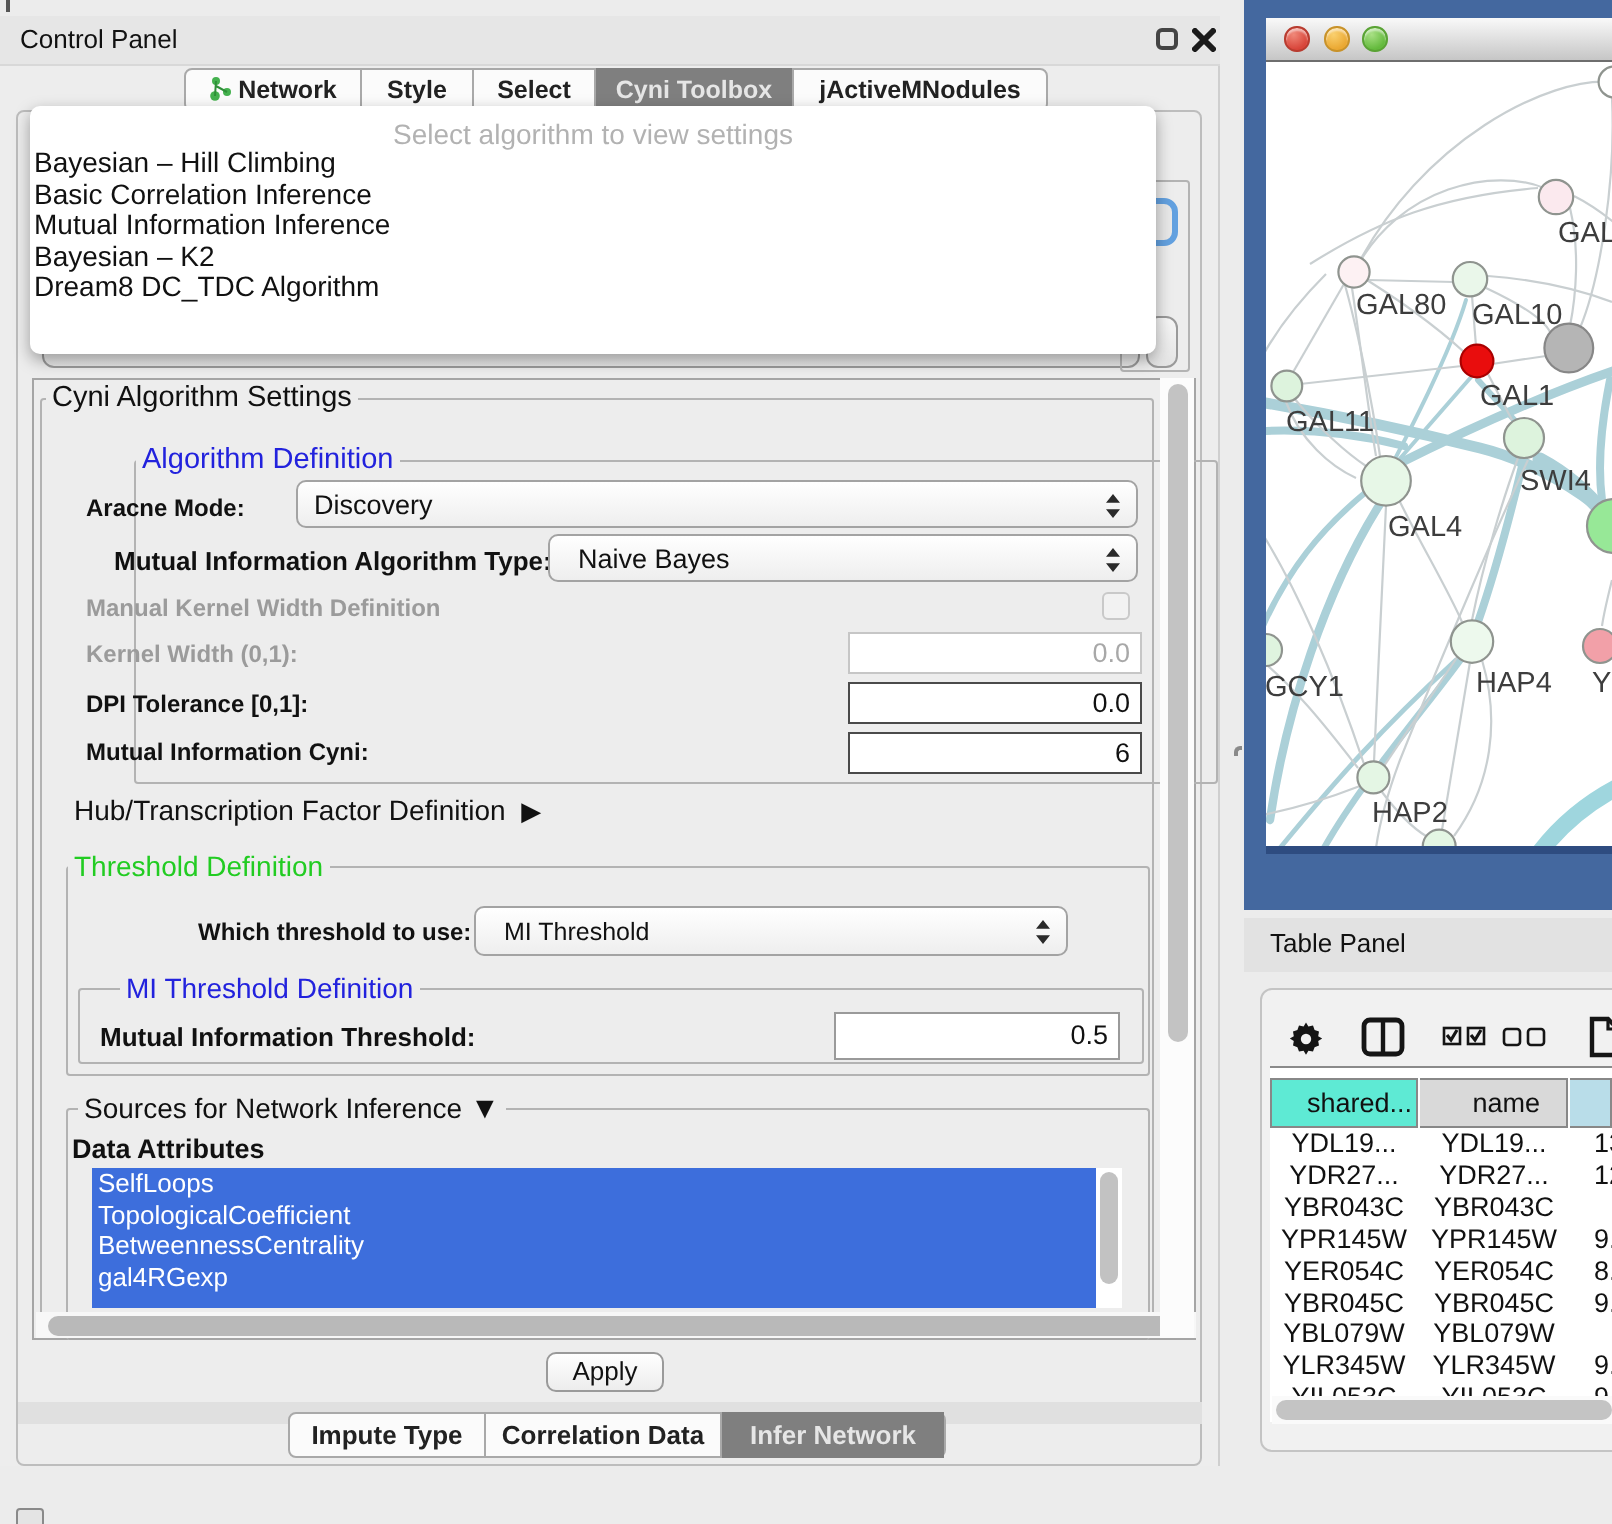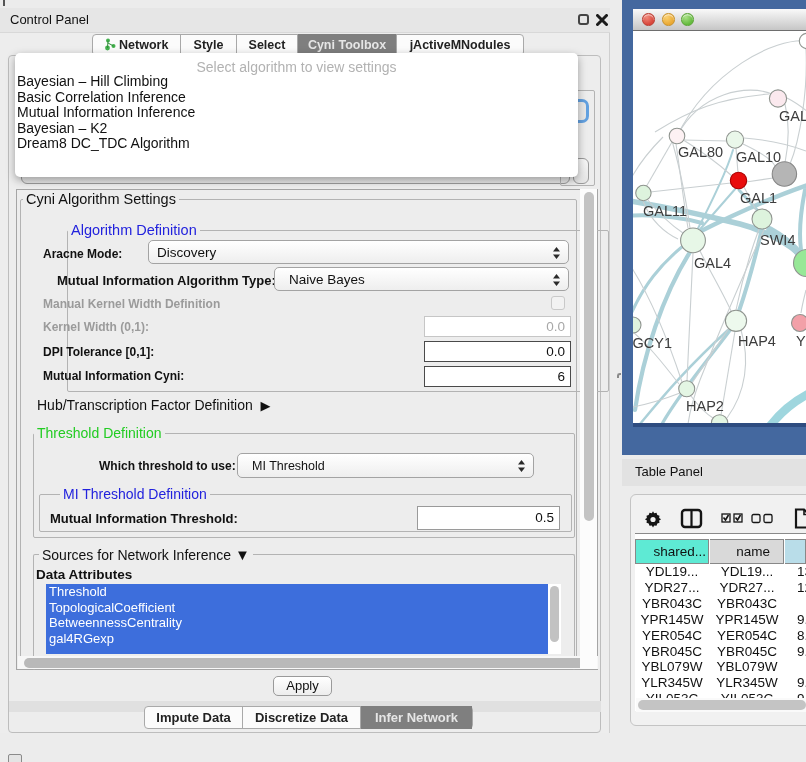--- a/index.html
+++ b/index.html
@@ -137,41 +137,41 @@
 <legend style="color:#2222dd; font-size:14px;">MI Threshold Definition</legend>
 </fieldset>
 <div class="abs lbl" style="left:50px; top:511px; font-size:13px;">Mutual Information Threshold:</div>
 <div class="abs inp" style="left:417px; top:506px; width:143px; height:24px; line-height:22px;">0.5</div>
 
 <fieldset class="abs" style="left:33px; top:546px; width:542px; height:124px; border-bottom:none;">
 <legend style="color:#111; font-size:14px; margin-left:5px;">Sources for Network Inference <span style="font-size:15px;">▼</span></legend>
 </fieldset>
 <div class="abs lbl" style="left:36px; top:567px; font-size:13.5px;">Data Attributes</div>
 <div class="abs" id="dalist">
-  <div>Threshold</div>
+  <div>SelfLoops</div>
   <div>TopologicalCoefficient</div>
   <div>BetweennessCentrality</div>
   <div>gal4RGexp</div>
   <div>&nbsp;</div>
 </div>
 
 <div class="abs" style="left:548px; top:584px; width:13px; height:70px; background:#fff;"></div>
 <div class="abs" style="left:550px; top:586px; width:9px; height:56px; background:#c2c2c2; border-radius:5px;"></div>
 
 <div class="abs" style="left:18px; top:656px; width:580px; height:13px; background:#f7f7f7;"></div>
 <div class="abs" style="left:24px; top:658px; width:566px; height:10px; background:#b9b9b9; border-radius:5px;"></div>
 
 <div class="abs" style="left:580px; top:189px; width:17px; height:480px; background:#fcfcfc;"></div>
 <div class="abs" style="left:584px; top:192px; width:10px; height:329px; background:#c3c3c3; border-radius:5px;"></div>
 
 <div class="abs" id="applybtn">Apply</div>
 <div class="abs" style="left:9px; top:701px; width:592px; height:11px; background:#e0e0e0;"></div>
 <div class="abs tabstrip" id="bottabs">
-  <div class="tab" style="width:98px; height:23px; line-height:23px;">Impute Data</div>
-  <div class="tab" style="width:118px; height:23px; line-height:23px;">Discretize Data</div>
+  <div class="tab" style="width:98px; height:23px; line-height:23px;">Impute Type</div>
+  <div class="tab" style="width:118px; height:23px; line-height:23px;">Correlation Data</div>
   <div class="tab sel" style="width:111px; height:23px; line-height:23px;">Infer Network</div>
 </div>
 
 <div class="abs" id="popup">
   <div class="hd">Select algorithm to view settings</div>
   <div class="it">Bayesian – Hill Climbing</div>
   <div class="it">Basic Correlation Inference</div>
   <div class="it">Mutual Information Inference</div>
   <div class="it">Bayesian – K2</div>
   <div class="it">Dream8 DC_TDC Algorithm</div>

